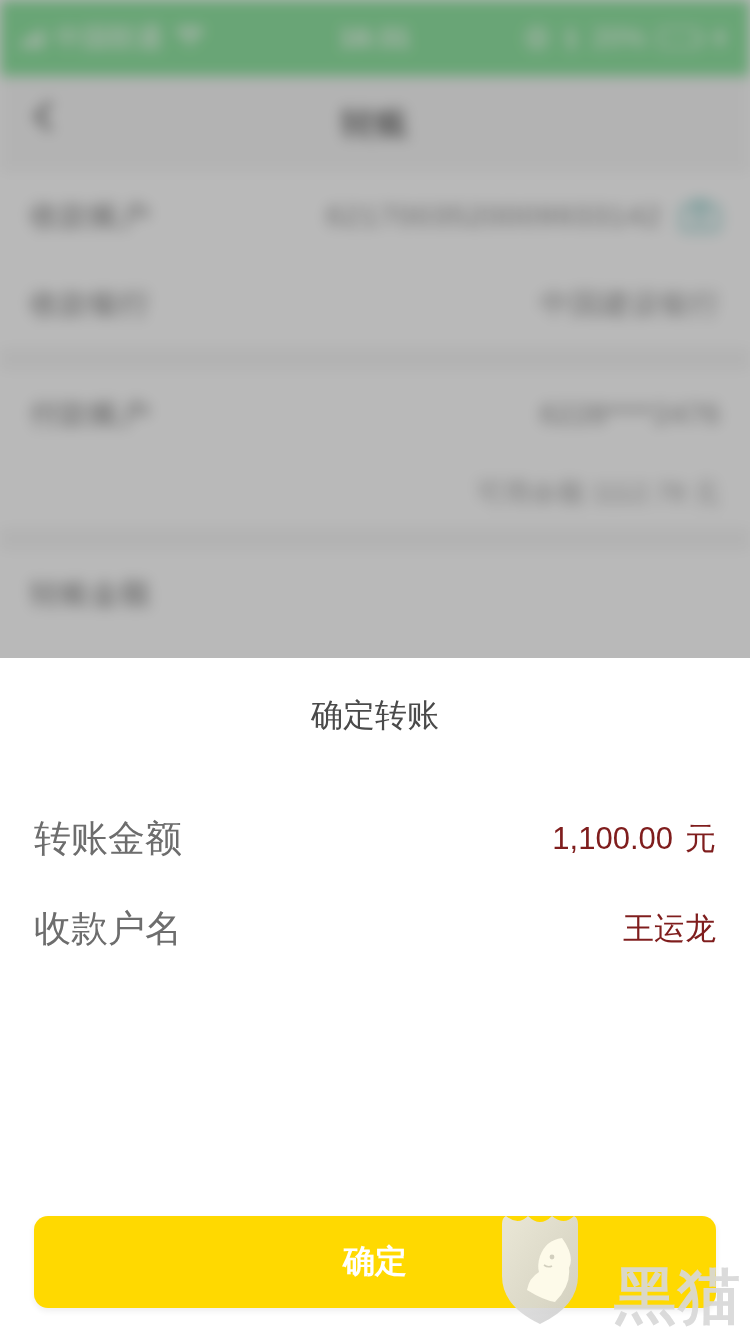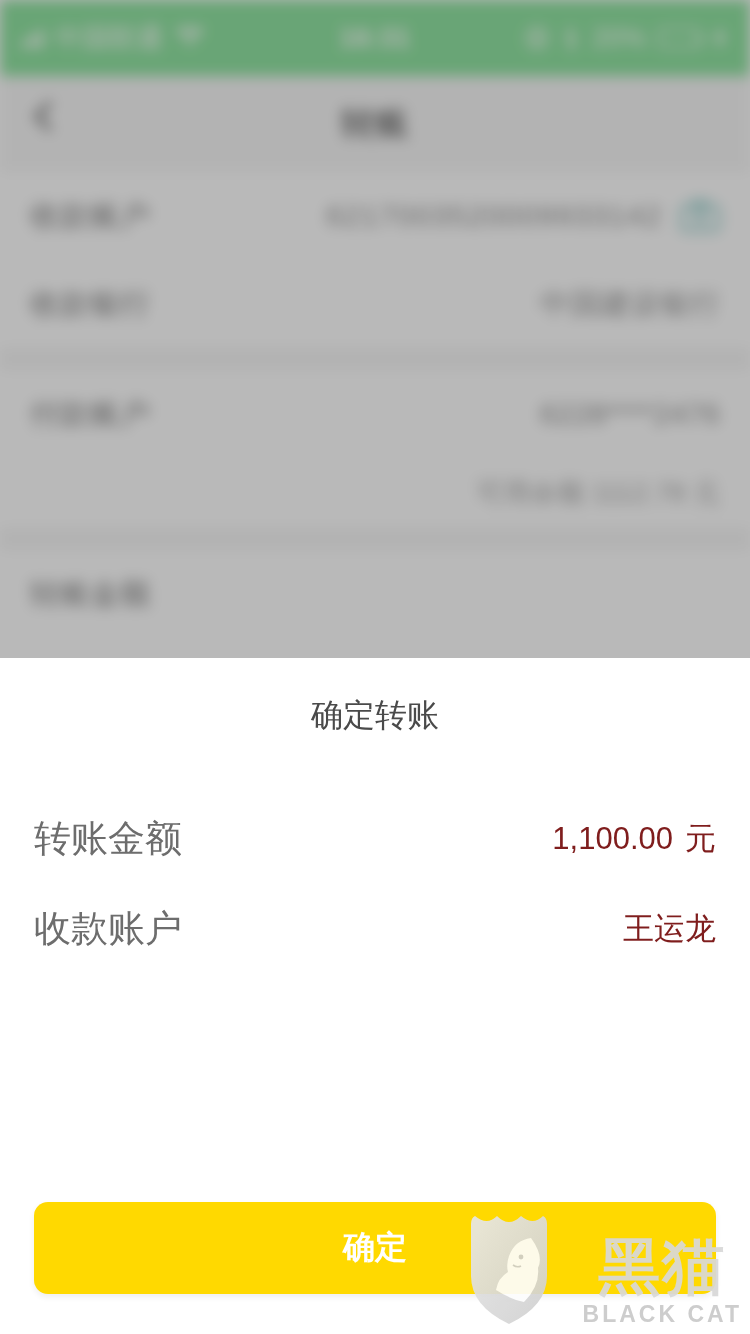--- a/index.html
+++ b/index.html
@@ -104,21 +104,21 @@
   }
   .rows { padding:0 34px; margin-top:56px; }
   .srow {
     height:90px; display:flex; align-items:center; justify-content:space-between;
   }
   .srow .lbl { font-size:37px; color:#6d6d6d; font-weight:400; }
   .srow .val { font-size:31px; color:#7f1d1d; font-weight:400; }
   .srow .val .unit { margin-left:12px; }
   .val-amount { display:flex; align-items:baseline; }
 
-  .confirm-wrap { position:absolute; left:0; right:0; top:544px; padding:0 34px; }
+  .confirm-wrap { position:absolute; left:0; right:0; top:558px; padding:0 34px; }
   .confirm-btn {
     display:block; width:100%; height:92px; border:none; border-radius:14px;
     background:#ffd900; color:#ffffff; font-size:32px; font-weight:600;
     font-family:"Liberation Sans","DejaVu Sans",sans-serif;
     cursor:pointer;
     box-shadow:0 3px 6px rgba(0,0,0,.07);
   }
 
   
   #watermark {
@@ -221,21 +221,21 @@
 
       <div class="srow">
         <span class="lbl">转账金额</span>
         <span class="val val-amount">
           <span>1,100.00</span>
           <span class="unit">元</span>
         </span>
       </div>
 
       <div class="srow">
-        <span class="lbl">收款账户</span>
+        <span class="lbl">收款户名</span>
         <span class="val">王运龙</span>
       </div>
 
 
 
     </div>
 
     <div class="confirm-wrap">
       <button class="confirm-btn">确定</button>
     </div>
@@ -249,17 +249,16 @@
           <stop offset="100%" stop-color="#cfcfcf"></stop>
         </linearGradient>
       </defs>
       <path d="M6 8 q12 10 22 0 q12 12 24 0 q12 10 22 0 q4 2 4 8 v52 q0 30 -38 48 q-38 -18 -38 -48 v-52 q0 -6 4 -8z" fill="url(#shg)"></path>
       <path d="M62 30 q-16 2 -22 18 q-3 9 -1 16 q-10 6 -12 18 q16 10 28 12 q16 -16 14 -34 q6 -12 -7 -30z" fill="#fdfdfd"></path>
       <circle cx="52" cy="49" r="2.4" fill="#cfcfcf"></circle>
       <path d="M44 57 q4 3 8 1" stroke="#cfcfcf" stroke-width="1.6" fill="none"></path>
     </svg>
     <div class="wm-text">
       <span class="wm-cn">黑猫</span>
-      <span class="wm-en">BLACK CAT</span>
     </div>
   </div>
 
 </div>
 
 </body></html>

